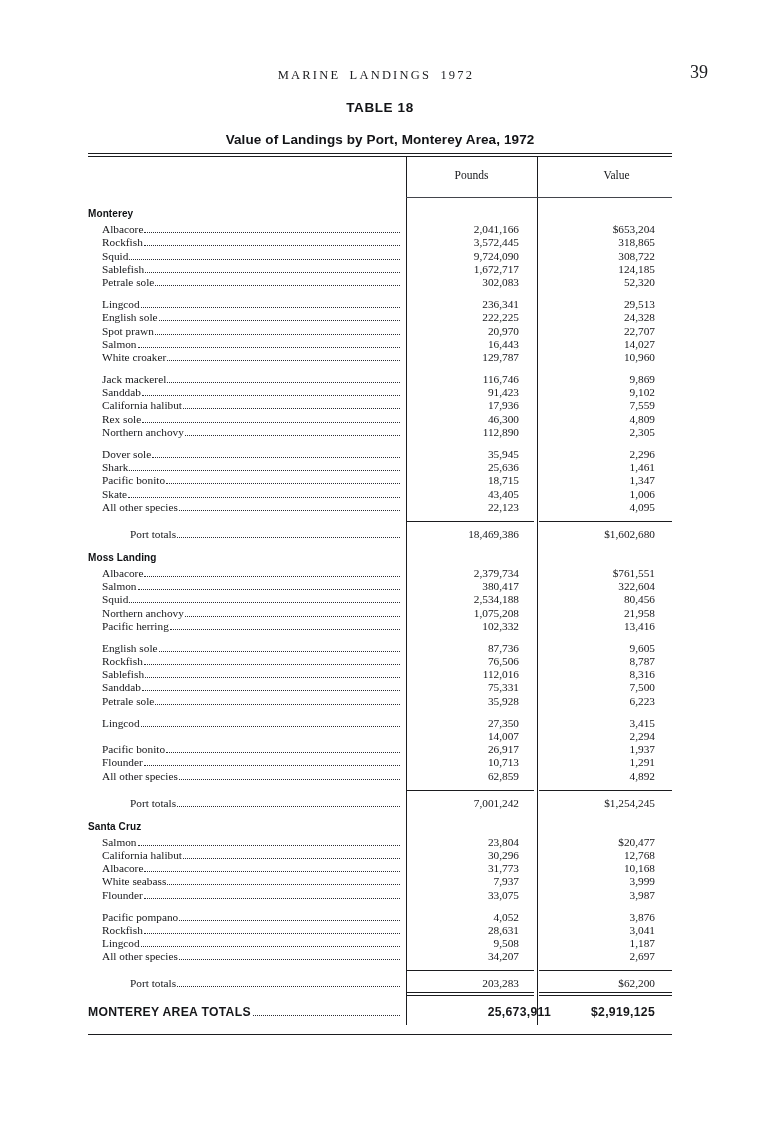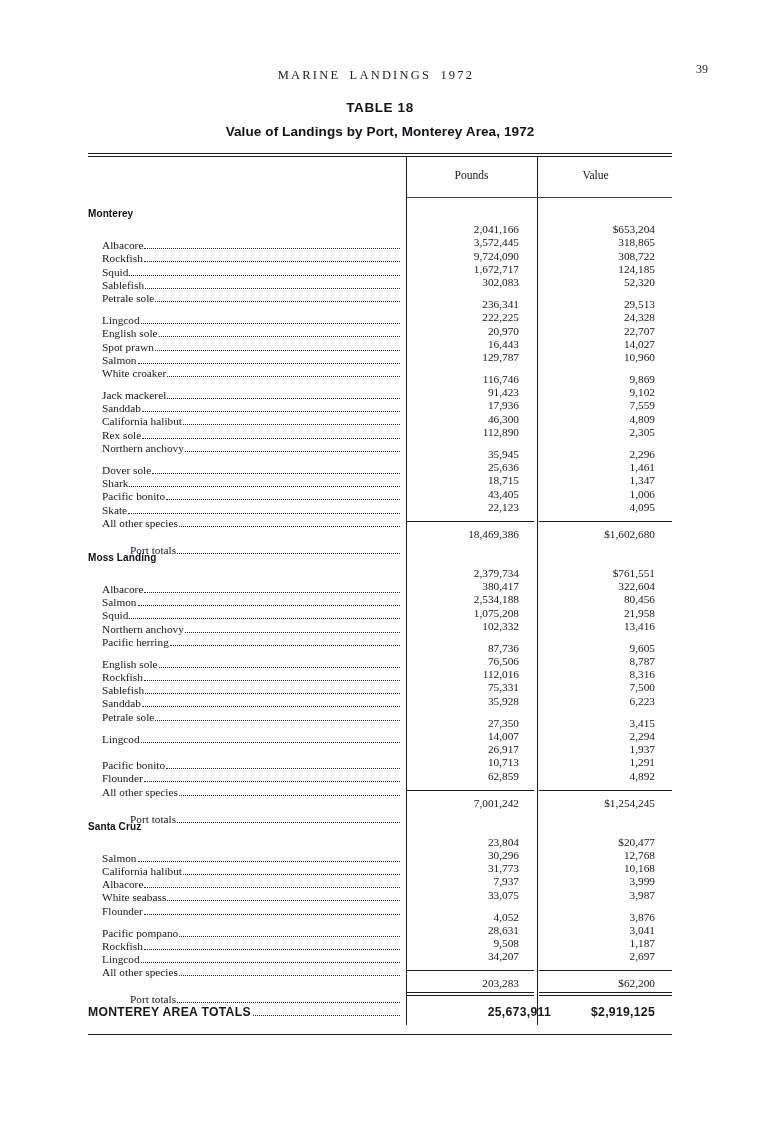--- a/index.html
+++ b/index.html
@@ -27,21 +27,21 @@
     font-size: 12.5px;
     letter-spacing: 2.2px;
     word-spacing: 4px;
     color: #1b1c1f;
   }
   .folio {
     position: absolute;
     top: 62px;
     right: 52px;
     font-family: "Liberation Serif", serif;
-    font-size: 12px;
+    font-size: 18px;
     color: #1b1c1f;
   }
 
   
   .caption-wrap {
     position: absolute;
     top: 100px;
     left: 0;
     width: 760px;
     text-align: center;
@@ -51,21 +51,21 @@
     font-weight: bold;
     font-size: 13.5px;
     letter-spacing: 0.6px;
     color: #121316;
   }
   .tbl-title {
     font-family: "Liberation Sans", sans-serif;
     font-weight: bold;
     font-size: 13.5px;
     letter-spacing: 0.1px;
-    margin-top: 9px;
+    margin-top: 17px;
     color: #121316;
   }
 
   
   .table {
     position: absolute;
     top: 153px;
     left: 88px;
     width: 584px;
   }
@@ -83,21 +83,21 @@
     height: 41px;
   }
   .headband .hcell {
     position: absolute;
     top: 12px;
     font-size: 11.5px;
     text-align: center;
     color: #16171a;
   }
   .headband .hcell.pounds { left: 318px; width: 131px; }
-  .headband .hcell.value  { left: 440px; width: 135px; }
+  .headband .hcell.value  { left: 461px; width: 135px; }
 
   
   .vrule {
     position: absolute;
     width: 0;
     border-left: 0.9px solid #1b1c1f;
     top: 0;
     bottom: 0;
   }
   .vrule.a { left: 318px; }
@@ -121,21 +121,21 @@
 
   .row {
     position: relative;
     height: 13.2px;
     font-size: 11.3px;
     white-space: nowrap;
   }
   .row .name {
     position: absolute;
     left: 0;
-    top: 16px;
+    top: 0;
     width: 312px;
     display: flex;
     align-items: baseline;
     overflow: hidden;
   }
   .row .name .txt { flex: 0 0 auto; }
   .row .name .leader {
     flex: 1 1 auto;
     margin-left: 1px;
     margin-bottom: 2px;

